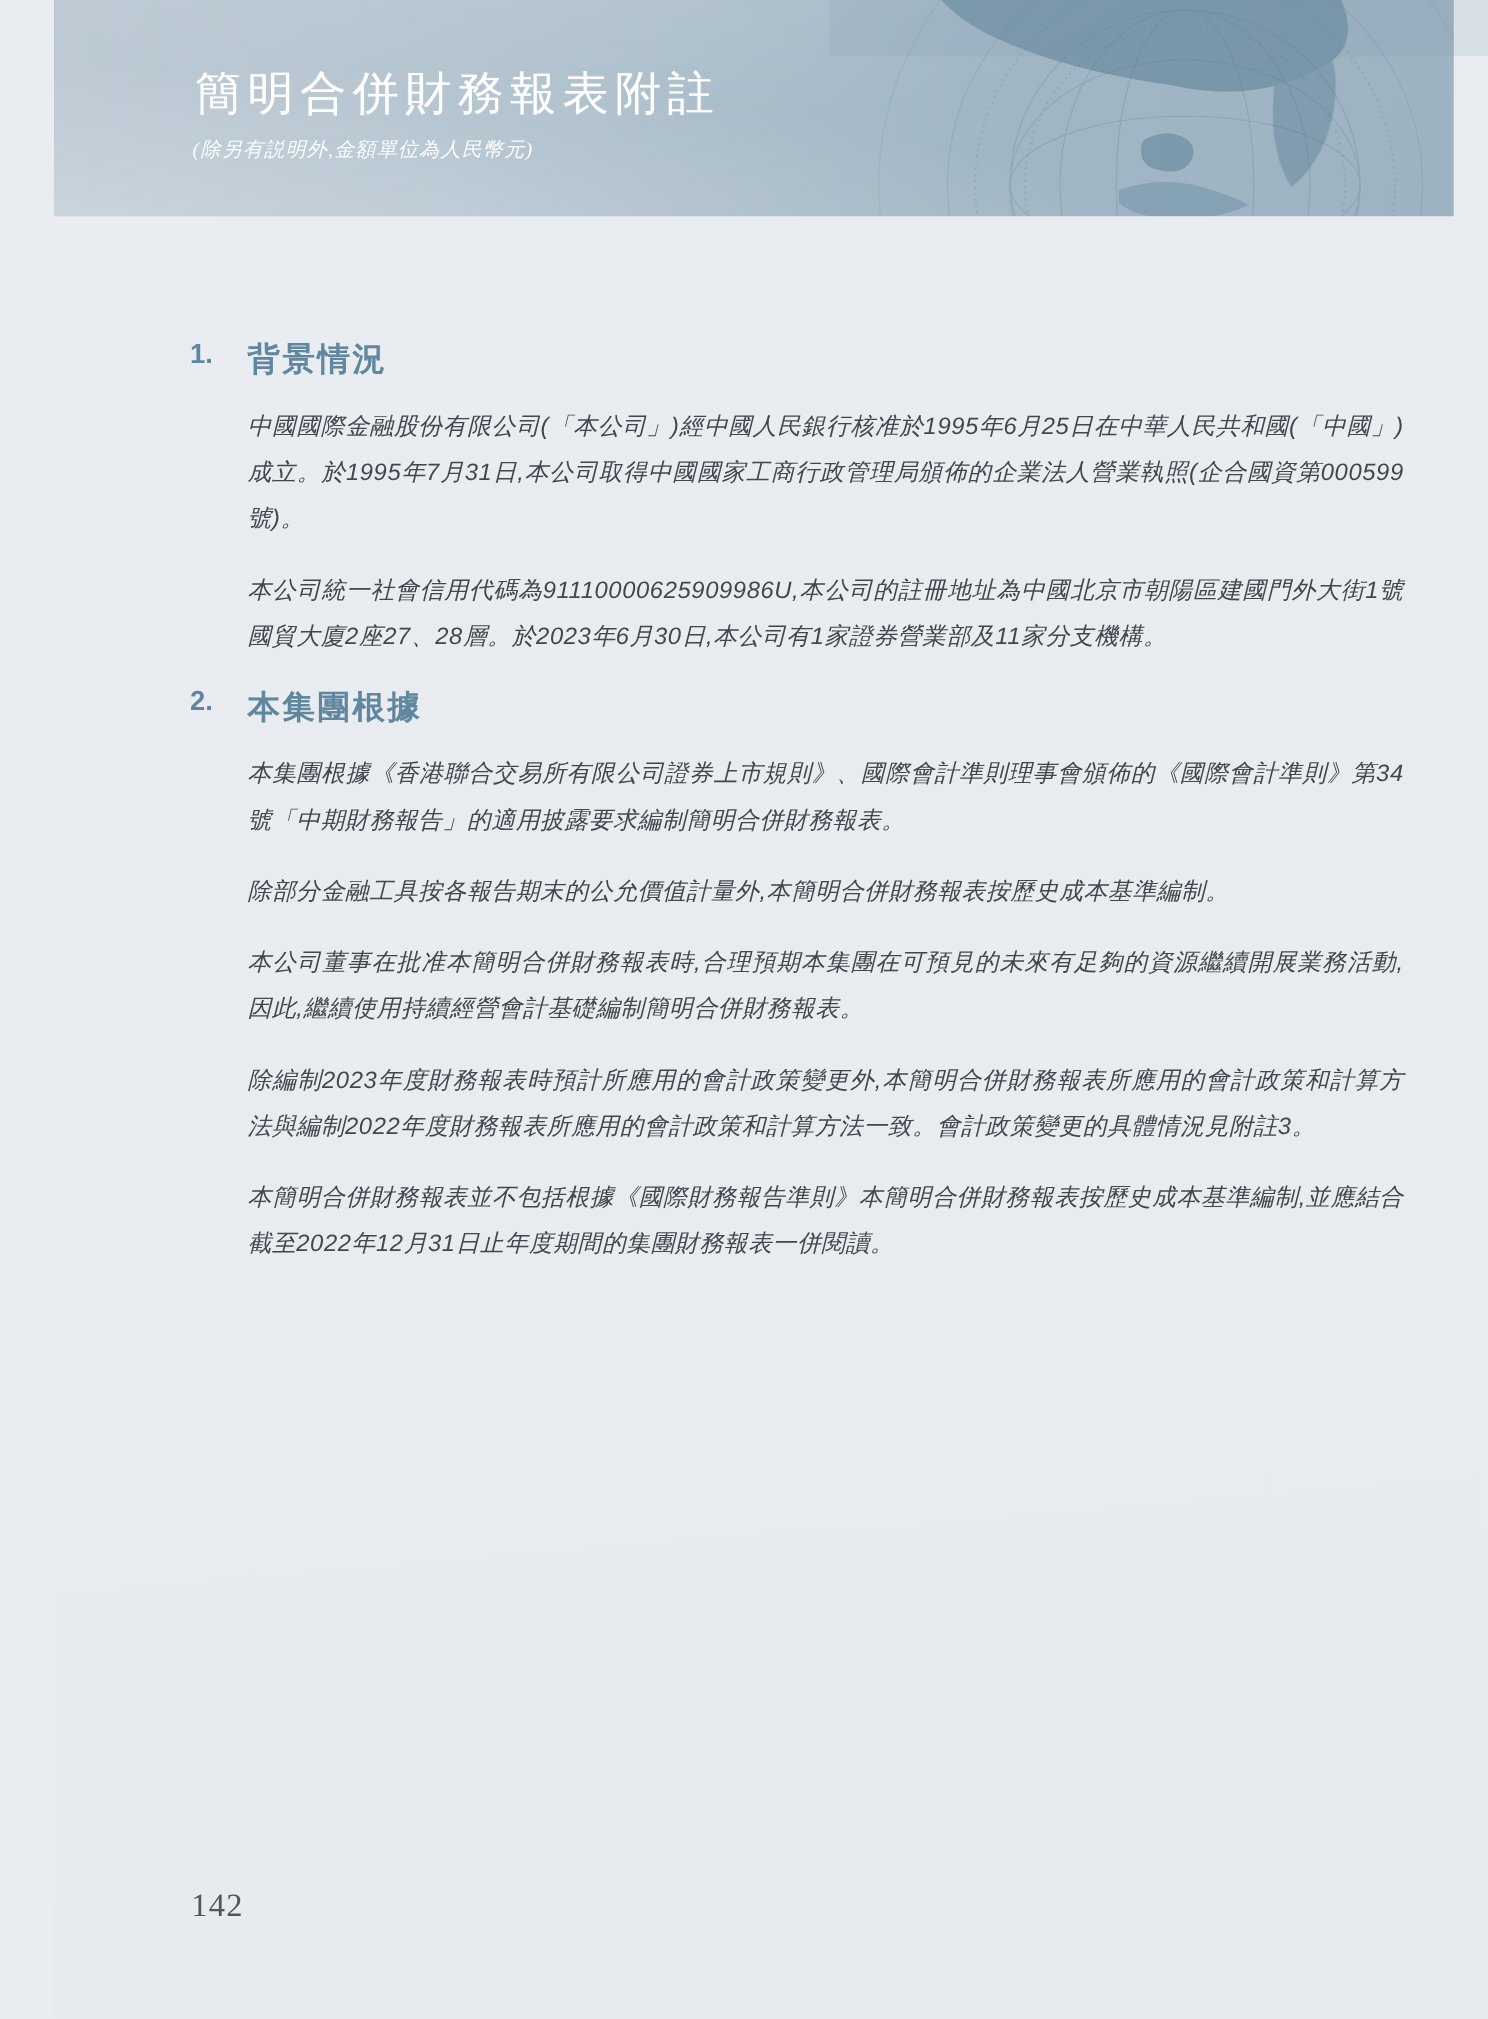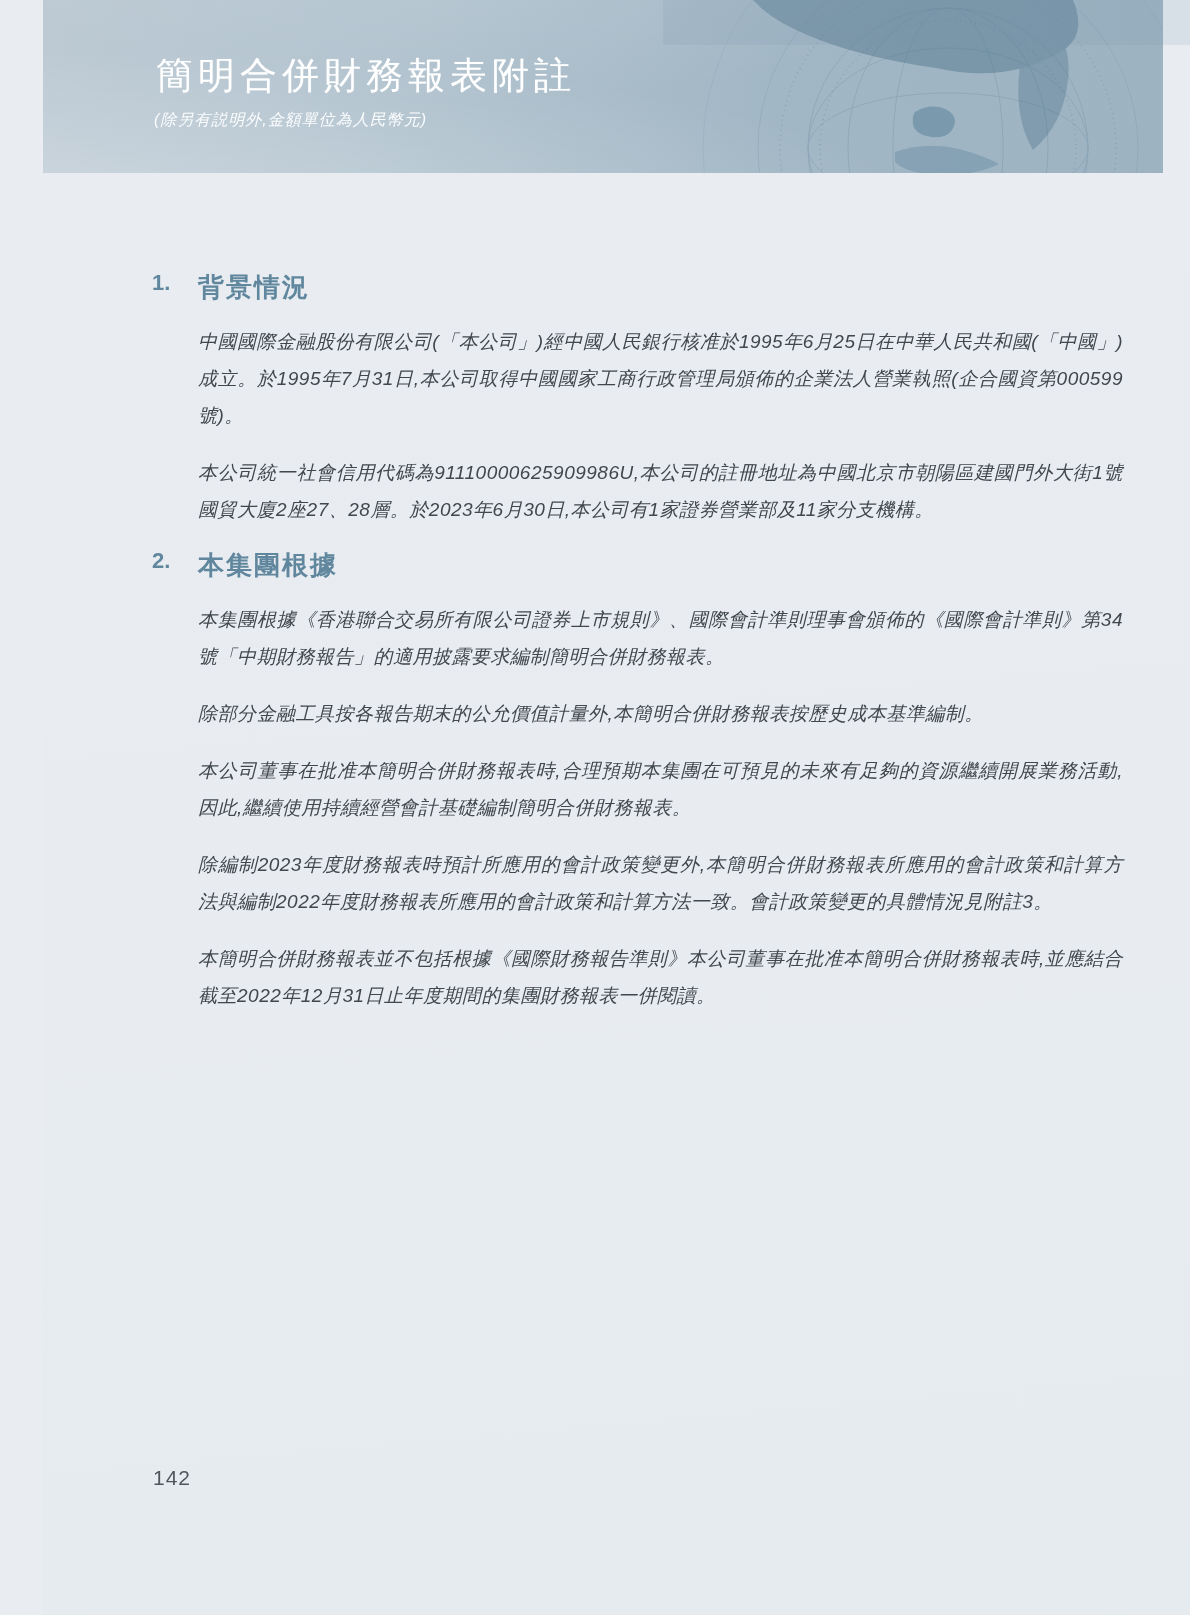--- a/index.html
+++ b/index.html
@@ -28,41 +28,41 @@
   }
   .snowflake{position:absolute;top:2px;right:-16px;width:60px;height:56px;opacity:0.95;}
   .page-title{
     position:absolute;left:113px;top:56px;margin:0;
     font-family:"Liberation Serif", serif;font-weight:400;
     font-size:37px;letter-spacing:5px;color:#ffffff;line-height:1.1;
     text-shadow:0 0 1px rgba(255,255,255,0.4);
   }
   .page-subtitle{
     position:absolute;left:111px;top:110px;
-    font-style:italic;font-size:16px;letter-spacing:1px;color:#fbfdfe;
+    font-style:italic;font-size:16px;letter-spacing:1px;color:#fbfdfe;font-family:Liberation Serif, serif;
   }
   
   .notes-body{
     position:absolute;left:155px;top:270px;width:925px;color:#40474d;
   }
   .sec-head{position:relative;margin:0 0 18px 0;}
   .sec-num{
     position:absolute;left:-46px;top:0;
     font-weight:bold;font-size:22px;color:#60879d;
   }
   .sec-title{font-weight:bold;font-size:26px;color:#60879d;letter-spacing:2px;}
   .notes-body p{
     margin:0 0 20px 0;font-size:19px;line-height:37px;
     text-align:justify;letter-spacing:0.5px;font-style:italic;
   }
   section{margin:0 0 8px 0;}
   
   .page-number{
-    position:absolute;left:110px;top:1466px;
-    font-family:Liberation Sans, sans-serif;font-size:21px;color:#51565c;letter-spacing:1px;
+    position:absolute;left:110px;top:1510px;
+    font-family:Liberation Serif, serif;font-size:26px;color:#51565c;letter-spacing:1px;
   }
 </style>
 </head>
 <body>
 
 <div class="page">
 
   <div class="header-band">
     <div class="globe-wrap">
       <svg width="520" height="173" viewBox="0 0 520 173">
@@ -128,20 +128,20 @@
 
     <section>
       <div class="sec-head">
         <span class="sec-num">2.</span>
         <span class="sec-title">本集團根據</span>
       </div>
       <p>本集團根據《香港聯合交易所有限公司證券上市規則》、國際會計準則理事會頒佈的《國際會計準則》第34號「中期財務報告」的適用披露要求編制簡明合併財務報表。</p>
       <p>除部分金融工具按各報告期末的公允價值計量外,本簡明合併財務報表按歷史成本基準編制。</p>
       <p>本公司董事在批准本簡明合併財務報表時,合理預期本集團在可預見的未來有足夠的資源繼續開展業務活動,因此,繼續使用持續經營會計基礎編制簡明合併財務報表。</p>
       <p>除編制2023年度財務報表時預計所應用的會計政策變更外,本簡明合併財務報表所應用的會計政策和計算方法與編制2022年度財務報表所應用的會計政策和計算方法一致。會計政策變更的具體情況見附註3。</p>
-      <p>本簡明合併財務報表並不包括根據《國際財務報告準則》本公司董事在批准本簡明合併財務報表時,並應結合截至2022年12月31日止年度期間的集團財務報表一併閱讀。</p>
+      <p>本簡明合併財務報表並不包括根據《國際財務報告準則》本簡明合併財務報表按歷史成本基準編制,並應結合截至2022年12月31日止年度期間的集團財務報表一併閱讀。</p>
     </section>
 
   </main>
 
   <div class="page-number">142</div>
 
 </div>
 
 </body></html>

